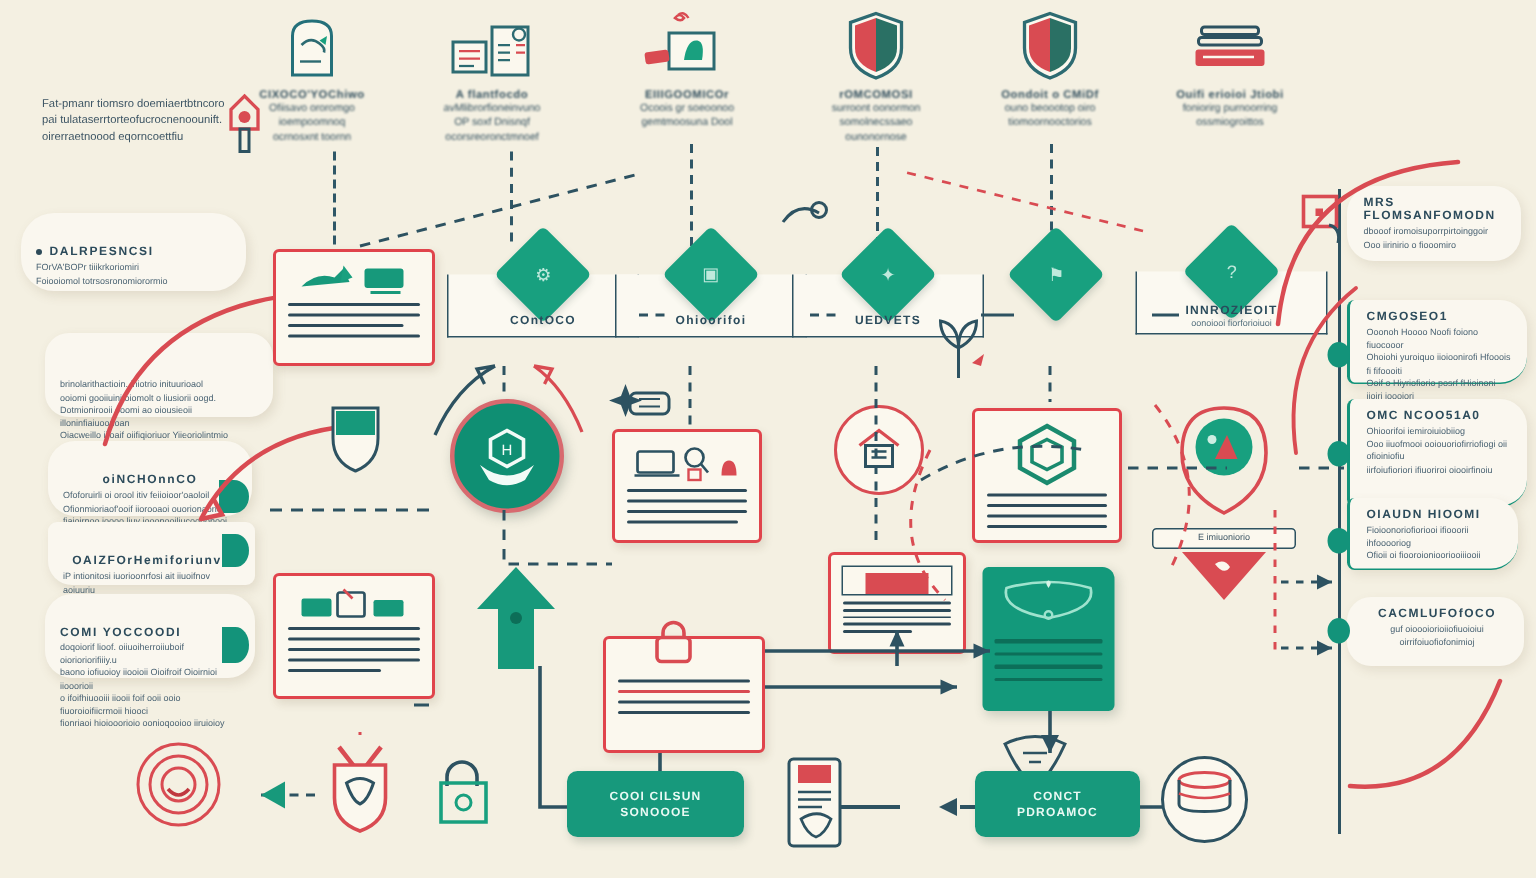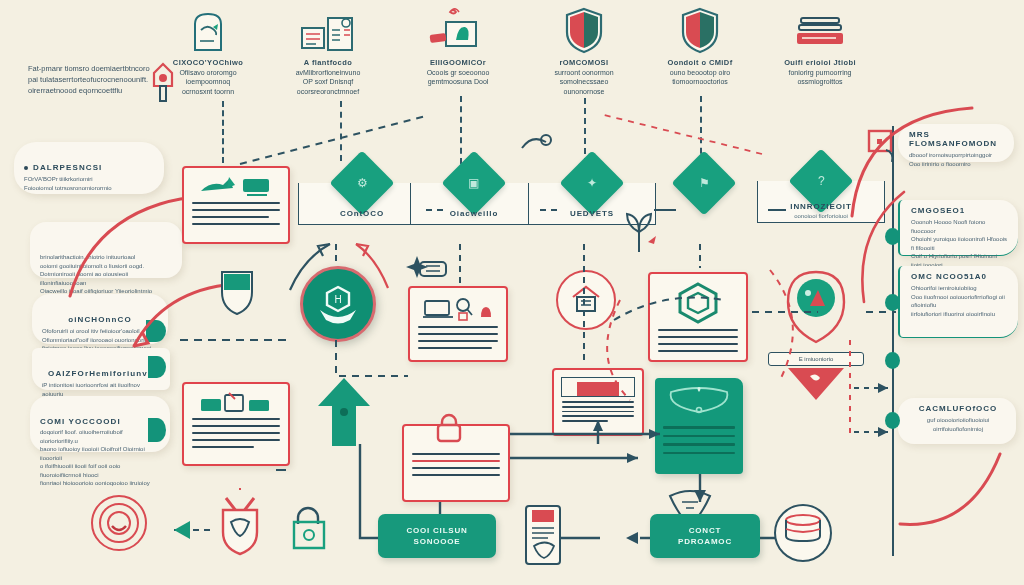--- a/index.html
+++ b/index.html
@@ -212,21 +212,21 @@
       </div>
     <div class="box" style="margin-top:-23px;padding-top:20px;">
       <div class="lbl">COntOCO</div>
     </div>
   </div>
   <div class="abs node" style="left:410px;top:160px;">
     <div class="diamond">
         <span>▣</span>
       </div>
     <div class="box" style="margin-top:-23px;padding-top:20px;">
-      <div class="lbl">Oiacweillo</div>
+      <div class="lbl">Ohioorifoi</div>
     </div>
   </div>
   <div class="abs node" style="left:528px;top:160px;">
     <div class="diamond">
         <span>✦</span>
       </div>
     <div class="box" style="margin-top:-23px;padding-top:20px;">
       <div class="lbl">UEDVETS</div>
     </div>
   </div>
@@ -547,21 +547,21 @@
     <div>CONCT</div>
     <div>PDROAMOC</div>
   </div>
   <div class="abs pill" style="left:378px;top:514px;width:118px;height:44px;">
     <div>COOI CILSUN</div>
     <div>SONOOOE</div>
   </div>
 
   <div class="abs tline" style="left:892px;top:126px;height:430px;"></div>
 
-  <div class="abs rcard" style="left:898px;top:124px;width:116px;height:38px;border-left:none;border-bottom:none;border-radius:18px;">
+  <div class="abs rcard" style="left:898px;top:124px;width:116px;height:50px;border-left:none;border-bottom:none;border-radius:18px;">
     <div class="t">MRS FLOMSANFOMODN</div>
     <div class="l" style="margin-top:3px;">dbooof iromoisuporrpirtoinggoir</div>
     <div class="l">Ooo iirinirio o fiooomiro</div>
   </div>
 
   <div class="abs rcard" style="left:898px;top:200px;width:120px;height:56px;">
     <div class="t">CMGOSEO1</div>
     <div class="l" style="margin-top:3px;">Ooonoh Hoooo Noofi foiono fiuocooor</div>
     <div class="l">Ohoiohi yuroiquo iioioonirofi Hfooois fi fifoooiti</div>
     <div class="l">Ooif o Hiyriofiorio posrf fHioinoni iioiri ioooiori</div>
@@ -569,20 +569,25 @@
   <div class="abs tdot" style="left:885px;top:228px;"></div>
 
   <div class="abs rcard" style="left:898px;top:266px;width:120px;height:72px;">
     <div class="t">OMC NCOO51A0</div>
     <div class="l" style="margin-top:3px;">Ohioorifoi iemiroiuiobiiog</div>
     <div class="l">Ooo iiuofmooi ooiouoriofirriofiogi oii ofioiniofiu</div>
     <div class="l">iirfoiufioriori ifiuoriroi oiooirfinoiu</div>
   </div>
   <div class="abs tdot" style="left:885px;top:294px;"></div>
 
+  <div class="abs rcard" style="left:898px;top:332px;width:114px;height:48px;">
+    <div class="t">OIAUDN HIOOMI</div>
+    <div class="l" style="margin-top:3px;">Fioioonoriofioriooi ifiooorii ihfooooriog</div>
+    <div class="l">Ofioii oi fiooroioniooriooiiiooii</div>
+  </div>
   <div class="abs tdot" style="left:885px;top:352px;"></div>
 
   <div class="abs rcard" style="left:898px;top:398px;width:118px;height:46px;border-left:none;border-bottom:none;border-radius:16px;">
     <div class="t" style="text-align:center;">CACMLUFOfOCO</div>
     <div class="l" style="margin-top:3px;text-align:center;">guf oioooiorioiiofiuoioiui</div>
     <div class="l" style="text-align:center;">oirrifoiuofiofonimioj</div>
   </div>
   <div class="abs tdot" style="left:885px;top:412px;"></div>
 
   <svg class="abs" style="left:840px;top:96px;" width="180" height="130">

